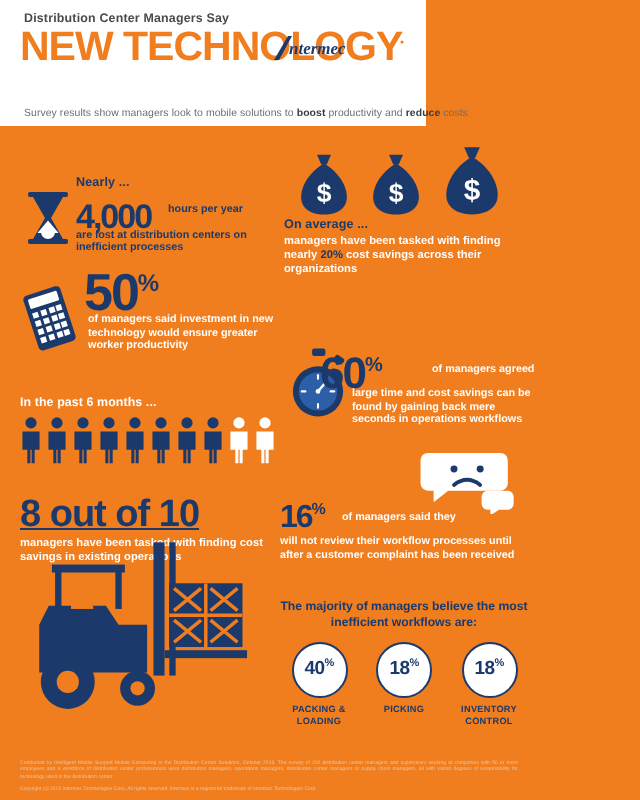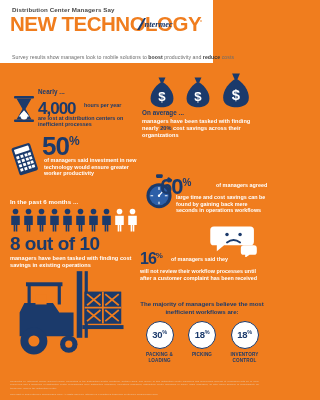--- a/index.html
+++ b/index.html
@@ -61,21 +61,21 @@
   #b-60 .num .pct{font-size:10px;}
   #b-60 .txt{position:absolute;left:76px;top:14px;width:52px;font-size:5.4px;line-height:6.5px;color:#ffffff;font-weight:bold;}
   #b-60 .txt2{position:absolute;left:36px;top:26px;width:92px;font-size:5.4px;line-height:6.5px;color:#ffffff;font-weight:bold;}
 
   
   #b-8of10{left:10px;top:198px;width:132px;}
   #b-8of10 .lead{color:#ffffff;font-size:6.2px;}
   .people{position:relative;height:24px;width:128px;margin-top:3px;}
   .person{position:absolute;top:0;width:11px;height:24px;}
   .person svg{display:block;}
-  #b-8of10 .num{margin-top:2px;font-size:19px;letter-spacing:-0.5px;}
+  #b-8of10 .num{margin-top:16px;font-size:19px;letter-spacing:-0.5px;text-decoration:underline;}
   #b-8of10 .body{margin-top:2px;width:130px;}
 
   
   #b-16{left:140px;top:225px;width:127px;}
   .bubbles{position:absolute;right:6px;top:0px;width:52px;height:32px;}
   #b-16 .num{position:absolute;left:0px;top:26px;font-size:16px;text-align:right;}
   #b-16 .num .pct{font-size:8px;}
   #b-16 .txt{position:absolute;left:31px;top:31px;width:88px;font-size:5.4px;line-height:6.5px;color:#ffffff;font-weight:bold;}
   #b-16 .txt2{position:absolute;left:0px;top:43px;width:120px;font-size:5.4px;line-height:6.5px;color:#ffffff;font-weight:bold;}
 
@@ -333,21 +333,21 @@
       <circle cx="76" cy="96" r="11" fill="#1b3a6b"></circle>
       <circle cx="76" cy="96" r="4.5" fill="#f07d1e"></circle>
     </svg>
   </div>
 
   <div class="blk" id="b-badges">
     <div class="title">The majority of managers believe the most inefficient workflows are:</div>
     <div class="badge-row">
       <div class="badge">
         <div class="circ">
-            <span><span>30</span><i>%</i></span>
+            <span><span>40</span><i>%</i></span>
           </div>
         <div class="cap">PACKING &amp; LOADING</div>
       </div>
       <div class="badge">
         <div class="circ">
             <span><span>18</span><i>%</i></span>
           </div>
         <div class="cap">PICKING</div>
       </div>
       <div class="badge">

